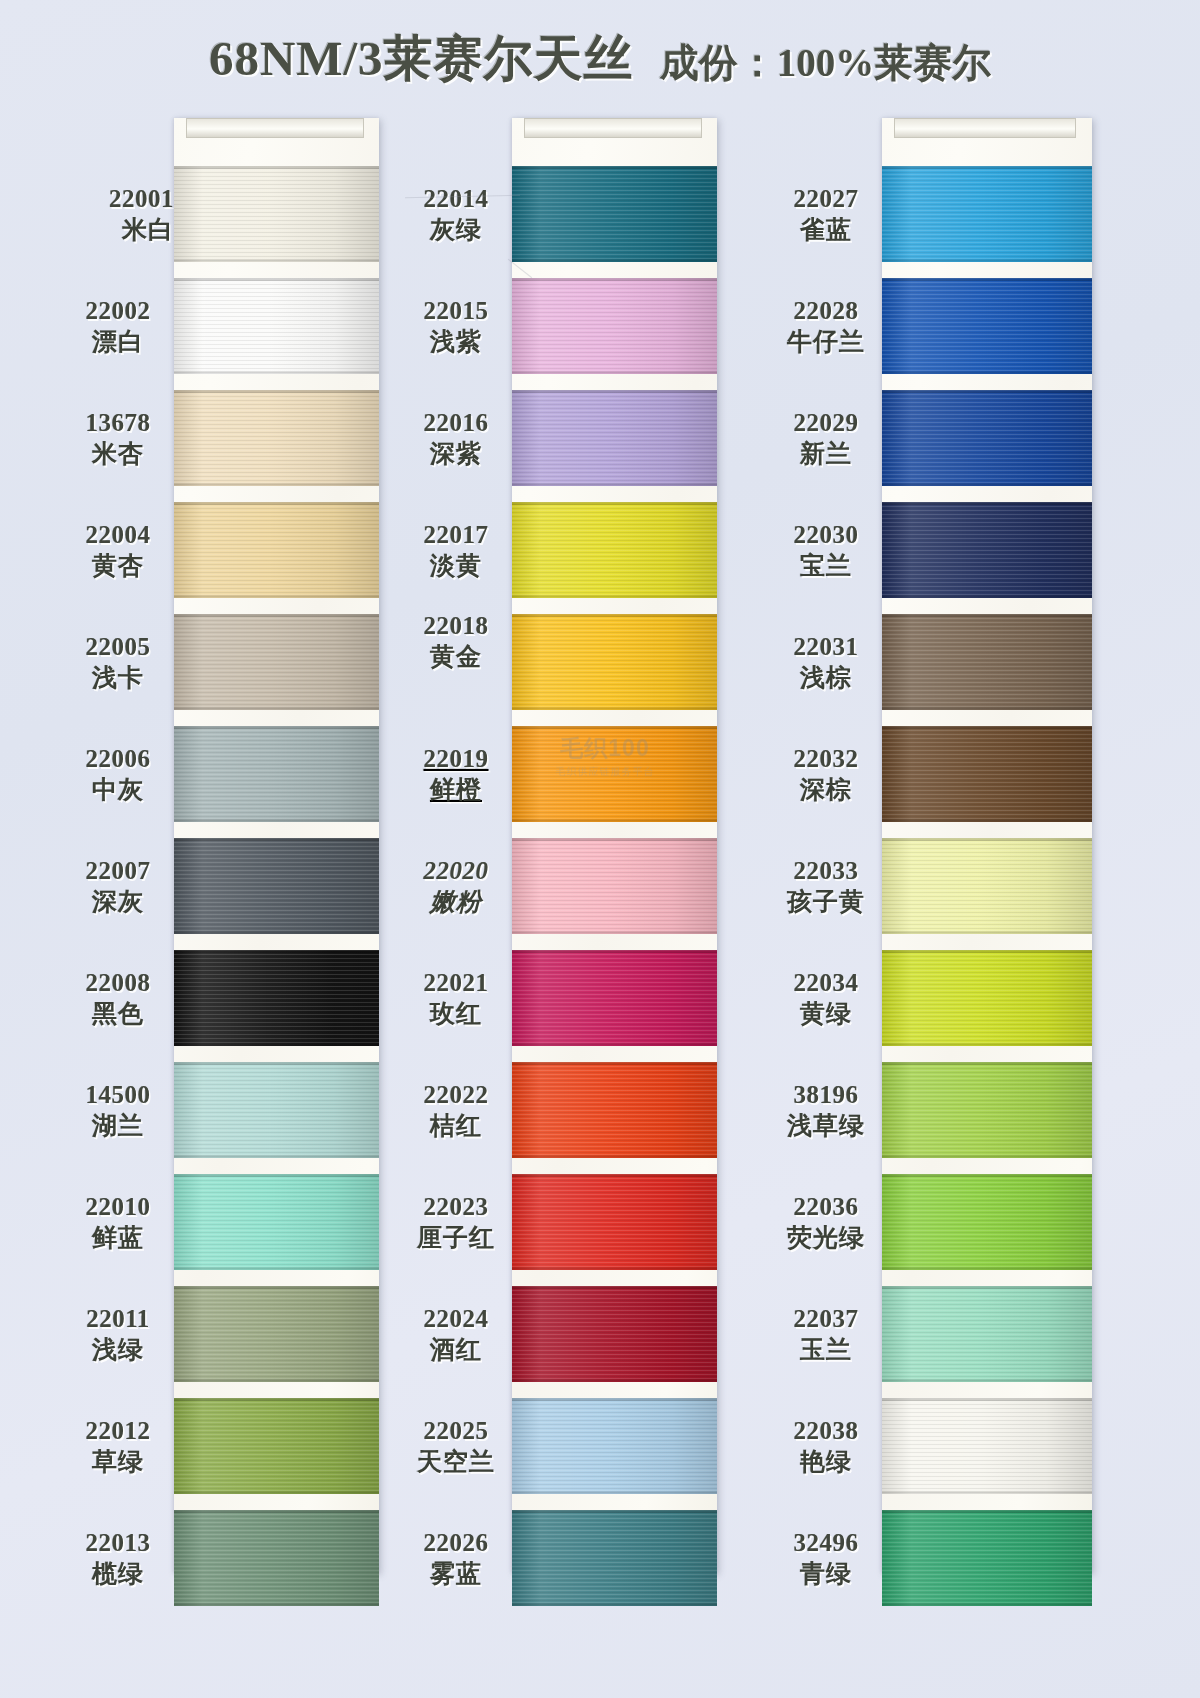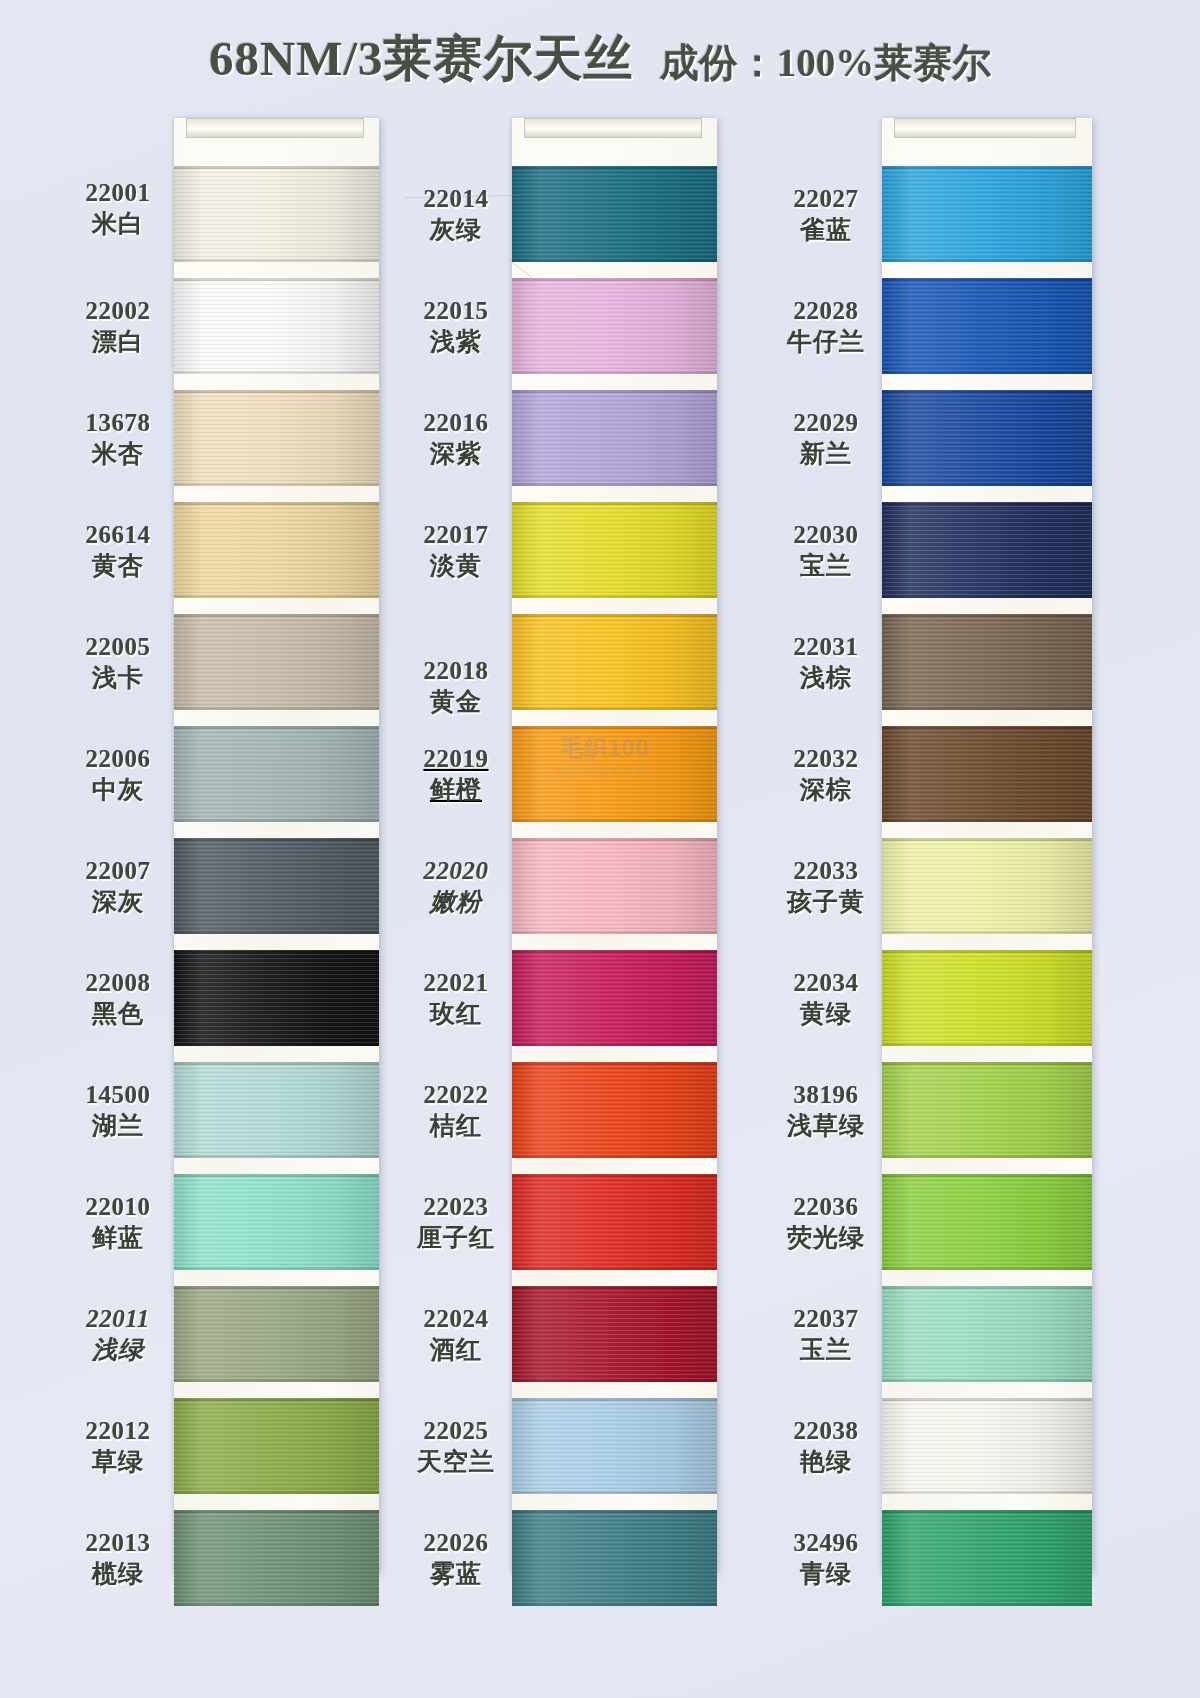--- a/index.html
+++ b/index.html
@@ -224,34 +224,34 @@
 <body>
 
 <div class="header">
   <span class="title-main">68NM/3莱赛尔天丝</span>
   <span class="title-sub">成份：100%莱赛尔</span>
 </div>
 
 <div class="columns" id="columns-root">
     <div class="column col-0">
       <div class="labels">
-        <div class="label" style="top: 61px;">
+        <div class="label" style="top: 67px; text-align: right;">
           <span class="code">22001</span>
           <span class="name">米白</span>
         </div>
         <div class="label" style="top: 179px;">
           <span class="code">22002</span>
           <span class="name">漂白</span>
         </div>
         <div class="label" style="top: 291px;">
           <span class="code">13678</span>
           <span class="name">米杏</span>
         </div>
         <div class="label" style="top: 403px;">
-          <span class="code">26614</span>
+          <span class="code">22004</span>
           <span class="name">黄杏</span>
         </div>
         <div class="label" style="top: 515px;">
           <span class="code">22005</span>
           <span class="name">浅卡</span>
         </div>
         <div class="label" style="top: 627px;">
           <span class="code">22006</span>
           <span class="name">中灰</span>
         </div>
@@ -264,21 +264,21 @@
           <span class="name">黑色</span>
         </div>
         <div class="label" style="top: 963px;">
           <span class="code">14500</span>
           <span class="name">湖兰</span>
         </div>
         <div class="label" style="top: 1075px;">
           <span class="code">22010</span>
           <span class="name">鲜蓝</span>
         </div>
-        <div class="label" style="top: 1187px; font-style: italic;">
+        <div class="label" style="top: 1187px;">
           <span class="code">22011</span>
           <span class="name">浅绿</span>
         </div>
         <div class="label" style="top: 1299px;">
           <span class="code">22012</span>
           <span class="name">草绿</span>
         </div>
         <div class="label" style="top: 1411px;">
           <span class="code">22013</span>
           <span class="name">榄绿</span>
@@ -391,21 +391,21 @@
           <span class="name">浅紫</span>
         </div>
         <div class="label" style="top: 291px;">
           <span class="code">22016</span>
           <span class="name">深紫</span>
         </div>
         <div class="label" style="top: 403px;">
           <span class="code">22017</span>
           <span class="name">淡黄</span>
         </div>
-        <div class="label" style="top: 539px;">
+        <div class="label" style="top: 494px;">
           <span class="code">22018</span>
           <span class="name">黄金</span>
         </div>
         <div class="label" style="top: 627px; text-decoration: underline;">
           <span class="code">22019</span>
           <span class="name">鲜橙</span>
         </div>
         <div class="label" style="top: 739px; font-style: italic;">
           <span class="code">22020</span>
           <span class="name">嫩粉</span>

